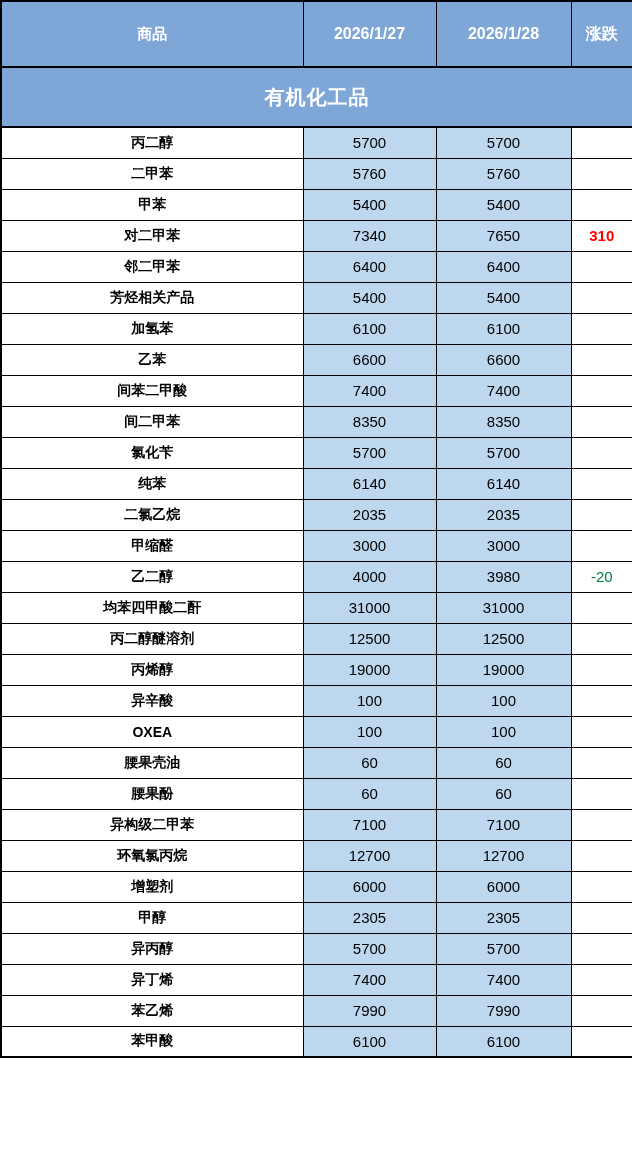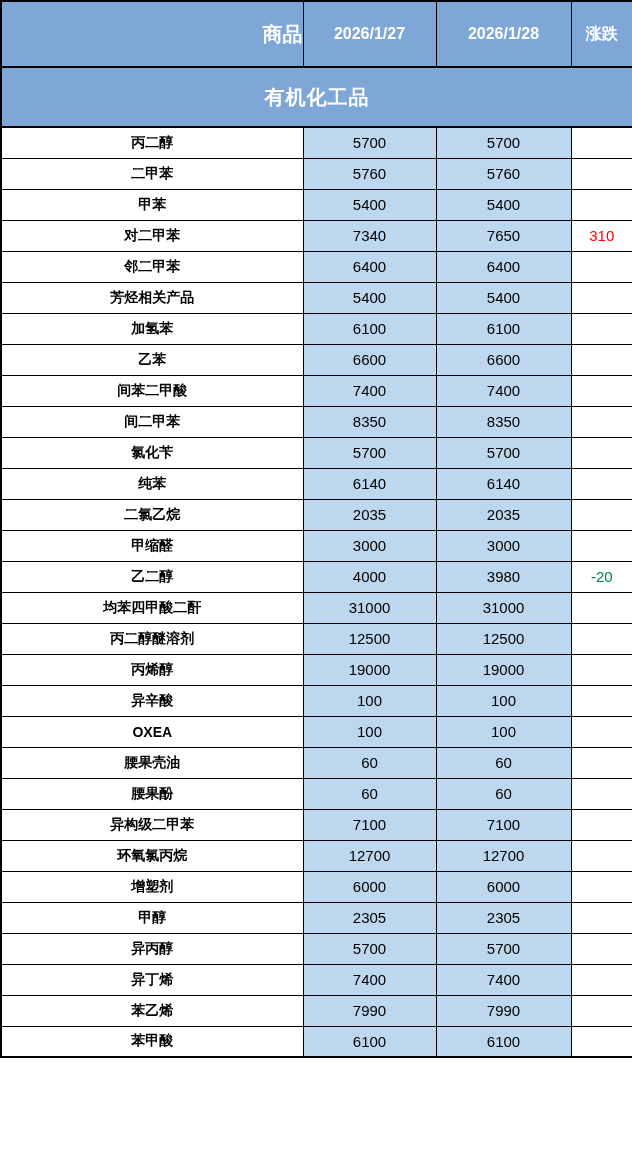--- a/index.html
+++ b/index.html
@@ -32,38 +32,38 @@
   }
   
   thead th{
     background:var(--header-bg);
     color:var(--header-text);
     font-weight:bold;
     font-size:16px;
     height:64px;
     border-bottom:2px solid var(--border-col);
   }
-  thead th.product-col{font-size:20px;text-align:right;}
+  thead th.product-col{font-size:15px;}
   
   tr.section-row td{
     background:var(--header-bg);
     color:var(--header-text);
     font-weight:bold;
     font-size:20px;
     height:58px;
     letter-spacing:1px;
     border-bottom:2px solid var(--border-col);
   }
   
   tr.data-row{height:31px;}
   tr.data-row td{font-size:15px;color:#000000;background:#ffffff;}
   tr.data-row td.product{font-weight:bold;font-size:14px;}
   tr.data-row td.value{background:var(--value-bg);}
   tr.data-row td.change{font-size:15px;}
-  tr.data-row td.change.up{color:var(--inc);}
+  tr.data-row td.change.up{color:var(--inc);font-weight:bold;}
   tr.data-row td.change.down{color:var(--dec);margin-left:34px;}
 </style>
 </head>
 <body>
 
 <table>
   <colgroup>
     <col style="width:302px">
     <col style="width:133px">
     <col style="width:135px">

